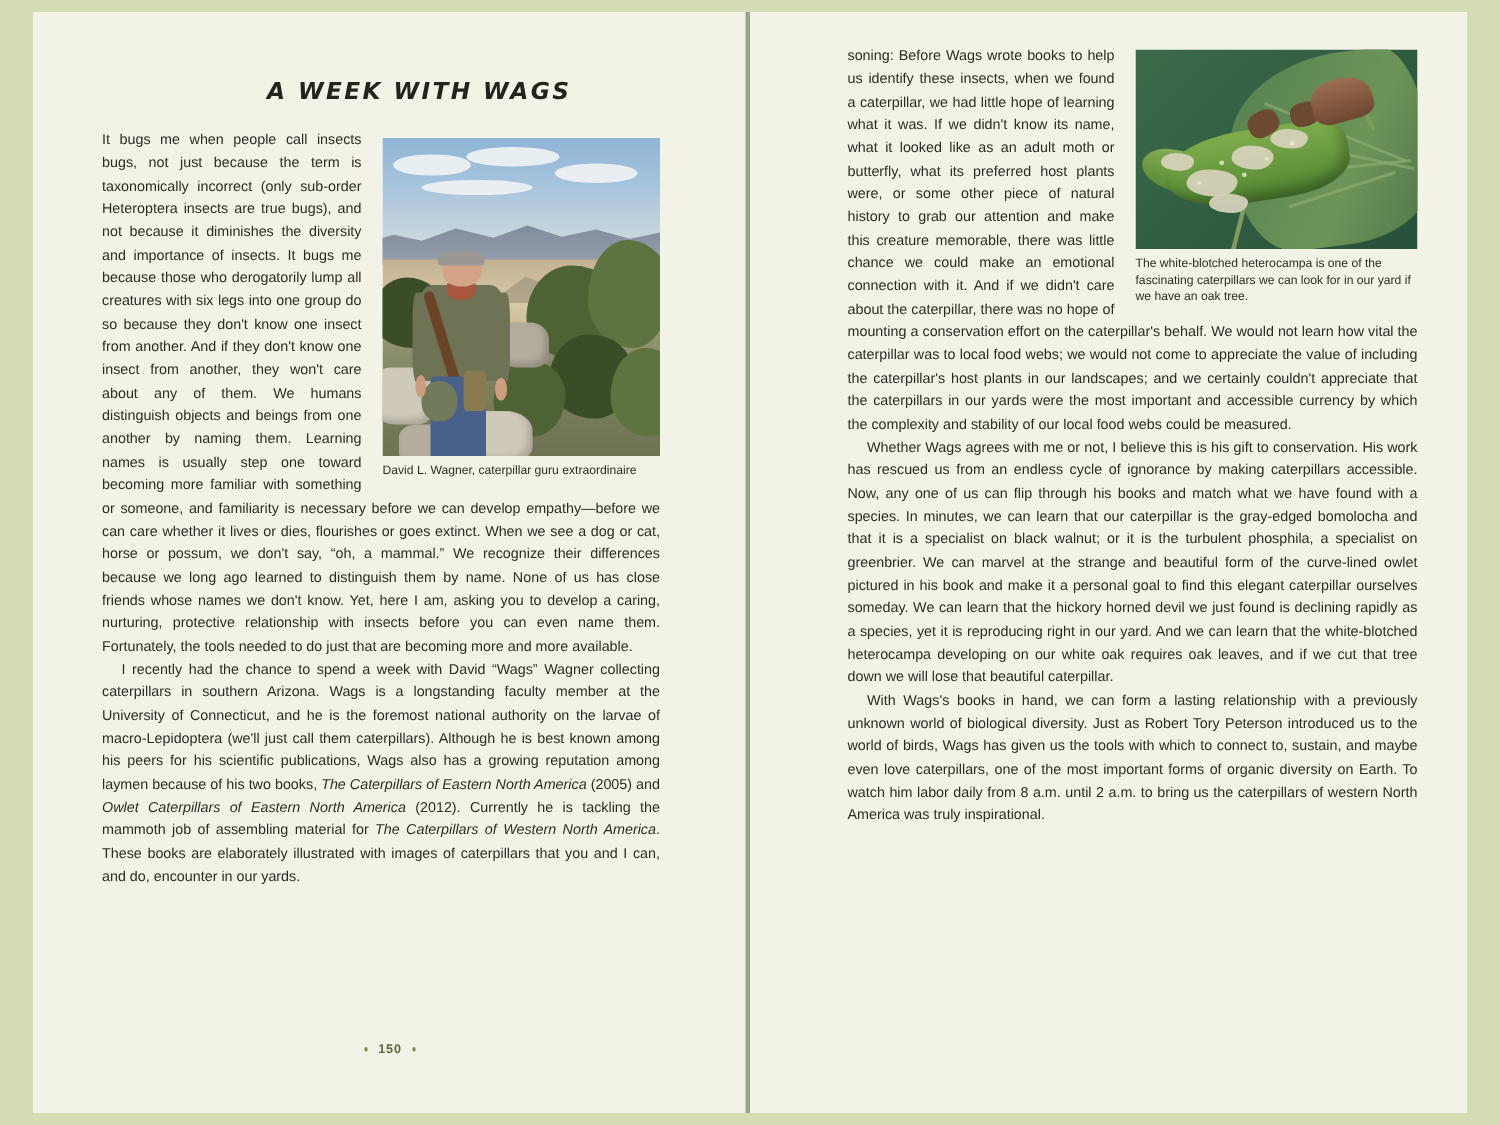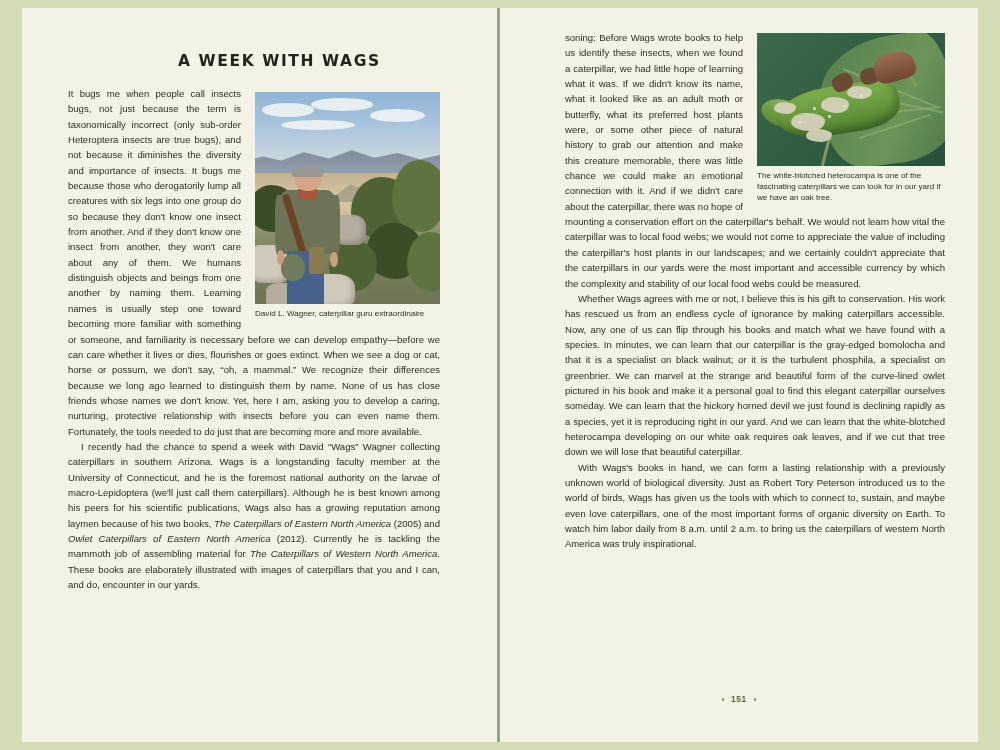--- a/index.html
+++ b/index.html
@@ -72,20 +72,21 @@
   .right-inner { left: 65px;  top: 22px; width: 380px; height: 700px; }
 
   h1.chapter-title {
     font-family: "DejaVu Sans", sans-serif;
     font-size: 15.5px;
     font-weight: bold;
     letter-spacing: 1.6px;
     color: #24241f;
     margin: 22px 0 16px 110px;
     text-transform: uppercase;
+    font-style: italic;
   }
 
   .body-text {
     font-family: "Liberation Sans", sans-serif;
     font-size: 9.55px;
     line-height: 15.35px;
     color: #2c2c26;
     text-align: justify;
     text-justify: inter-word;
     hyphens: manual;
@@ -347,20 +348,23 @@
         </div>
 
         <p>It bugs me when people call insects bugs, not just because the term is taxonomically incorrect (only sub-order Heteroptera insects are true bugs), and not because it diminishes the diversity and importance of insects. It bugs me because those who derogatorily lump all creatures with six legs into one group do so because they don't know one insect from another. And if they don't know one insect from another, they won't care about any of them. We humans distinguish objects and beings from one another by naming them. Learning names is usually step one toward becoming more familiar with something or someone, and familiarity is necessary before we can develop empathy—before we can care whether it lives or dies, flourishes or goes extinct. When we see a dog or cat, horse or possum, we don't say, “oh, a mammal.” We recognize their differences because we long ago learned to distinguish them by name. None of us has close friends whose names we don't know. Yet, here I am, asking you to develop a caring, nurturing, protective relationship with insects before you can even name them. Fortunately, the tools needed to do just that are becoming more and more available.</p>
 
         <p class="indent"><span>I recently had the chance to spend a week with David “Wags” Wagner collecting caterpillars in southern Arizona. Wags is a longstanding faculty member at the University of Connecticut, and he is the foremost national authority on the larvae of macro-Lepidoptera (we'll just call them caterpillars). Although he is best known among his peers for his scientific publications, Wags also has a growing reputation among laymen because of his two books, </span><em>The Caterpillars of Eastern North America</em><span> (2005) and </span><em>Owlet Caterpillars of Eastern North America</em><span> (2012). Currently he is tackling the mammoth job of assembling material for </span><em>The Caterpillars of Western North America</em><span>. These books are elaborately illustrated with images of caterpillars that you and I can, and do, encounter in our yards.</span></p>
 
 
       </div>
     </div>
 
+    <div class="folio">
+      <span class="dot"></span><span>150</span><span class="dot"></span>
+    </div>
   </div>
 
   <div class="gutter"></div>
 
   <div class="page page-right">
     <div class="page-inner right-inner">
 
       <div class="body-text">
 
         <div class="figure-wrap-right">
@@ -393,18 +397,15 @@
           <div class="caption">The white-blotched heterocampa is one of the fascinating caterpillars we can look for in our yard if we have an oak tree.</div>
         </div>
 
         <p>soning: Before Wags wrote books to help us identify these insects, when we found a caterpillar, we had little hope of learning what it was. If we didn't know its name, what it looked like as an adult moth or butterfly, what its preferred host plants were, or some other piece of natural history to grab our attention and make this creature memorable, there was little chance we could make an emotional connection with it. And if we didn't care about the caterpillar, there was no hope of mounting a conservation effort on the caterpillar's behalf. We would not learn how vital the caterpillar was to local food webs; we would not come to appreciate the value of including the caterpillar's host plants in our landscapes; and we certainly couldn't appreciate that the caterpillars in our yards were the most important and accessible currency by which the complexity and stability of our local food webs could be measured.</p>
         <p class="indent">Whether Wags agrees with me or not, I believe this is his gift to conservation. His work has rescued us from an endless cycle of ignorance by making caterpillars accessible. Now, any one of us can flip through his books and match what we have found with a species. In minutes, we can learn that our caterpillar is the gray-edged bomolocha and that it is a specialist on black walnut; or it is the turbulent phosphila, a specialist on greenbrier. We can marvel at the strange and beautiful form of the curve-lined owlet pictured in his book and make it a personal goal to find this elegant caterpillar ourselves someday. We can learn that the hickory horned devil we just found is declining rapidly as a species, yet it is reproducing right in our yard. And we can learn that the white-blotched heterocampa developing on our white oak requires oak leaves, and if we cut that tree down we will lose that beautiful caterpillar.</p>
         <p class="indent">With Wags's books in hand, we can form a lasting relationship with a previously unknown world of biological diversity. Just as Robert Tory Peterson introduced us to the world of birds, Wags has given us the tools with which to connect to, sustain, and maybe even love caterpillars, one of the most important forms of organic diversity on Earth. To watch him labor daily from 8 a.m. until 2 a.m. to bring us the caterpillars of western North America was truly inspirational.</p>
 
       </div>
     </div>
 
-    <div class="folio">
-      <span class="dot"></span><span>151</span><span class="dot"></span>
-    </div>
   </div>
 
 </div>
 
 </body></html>

